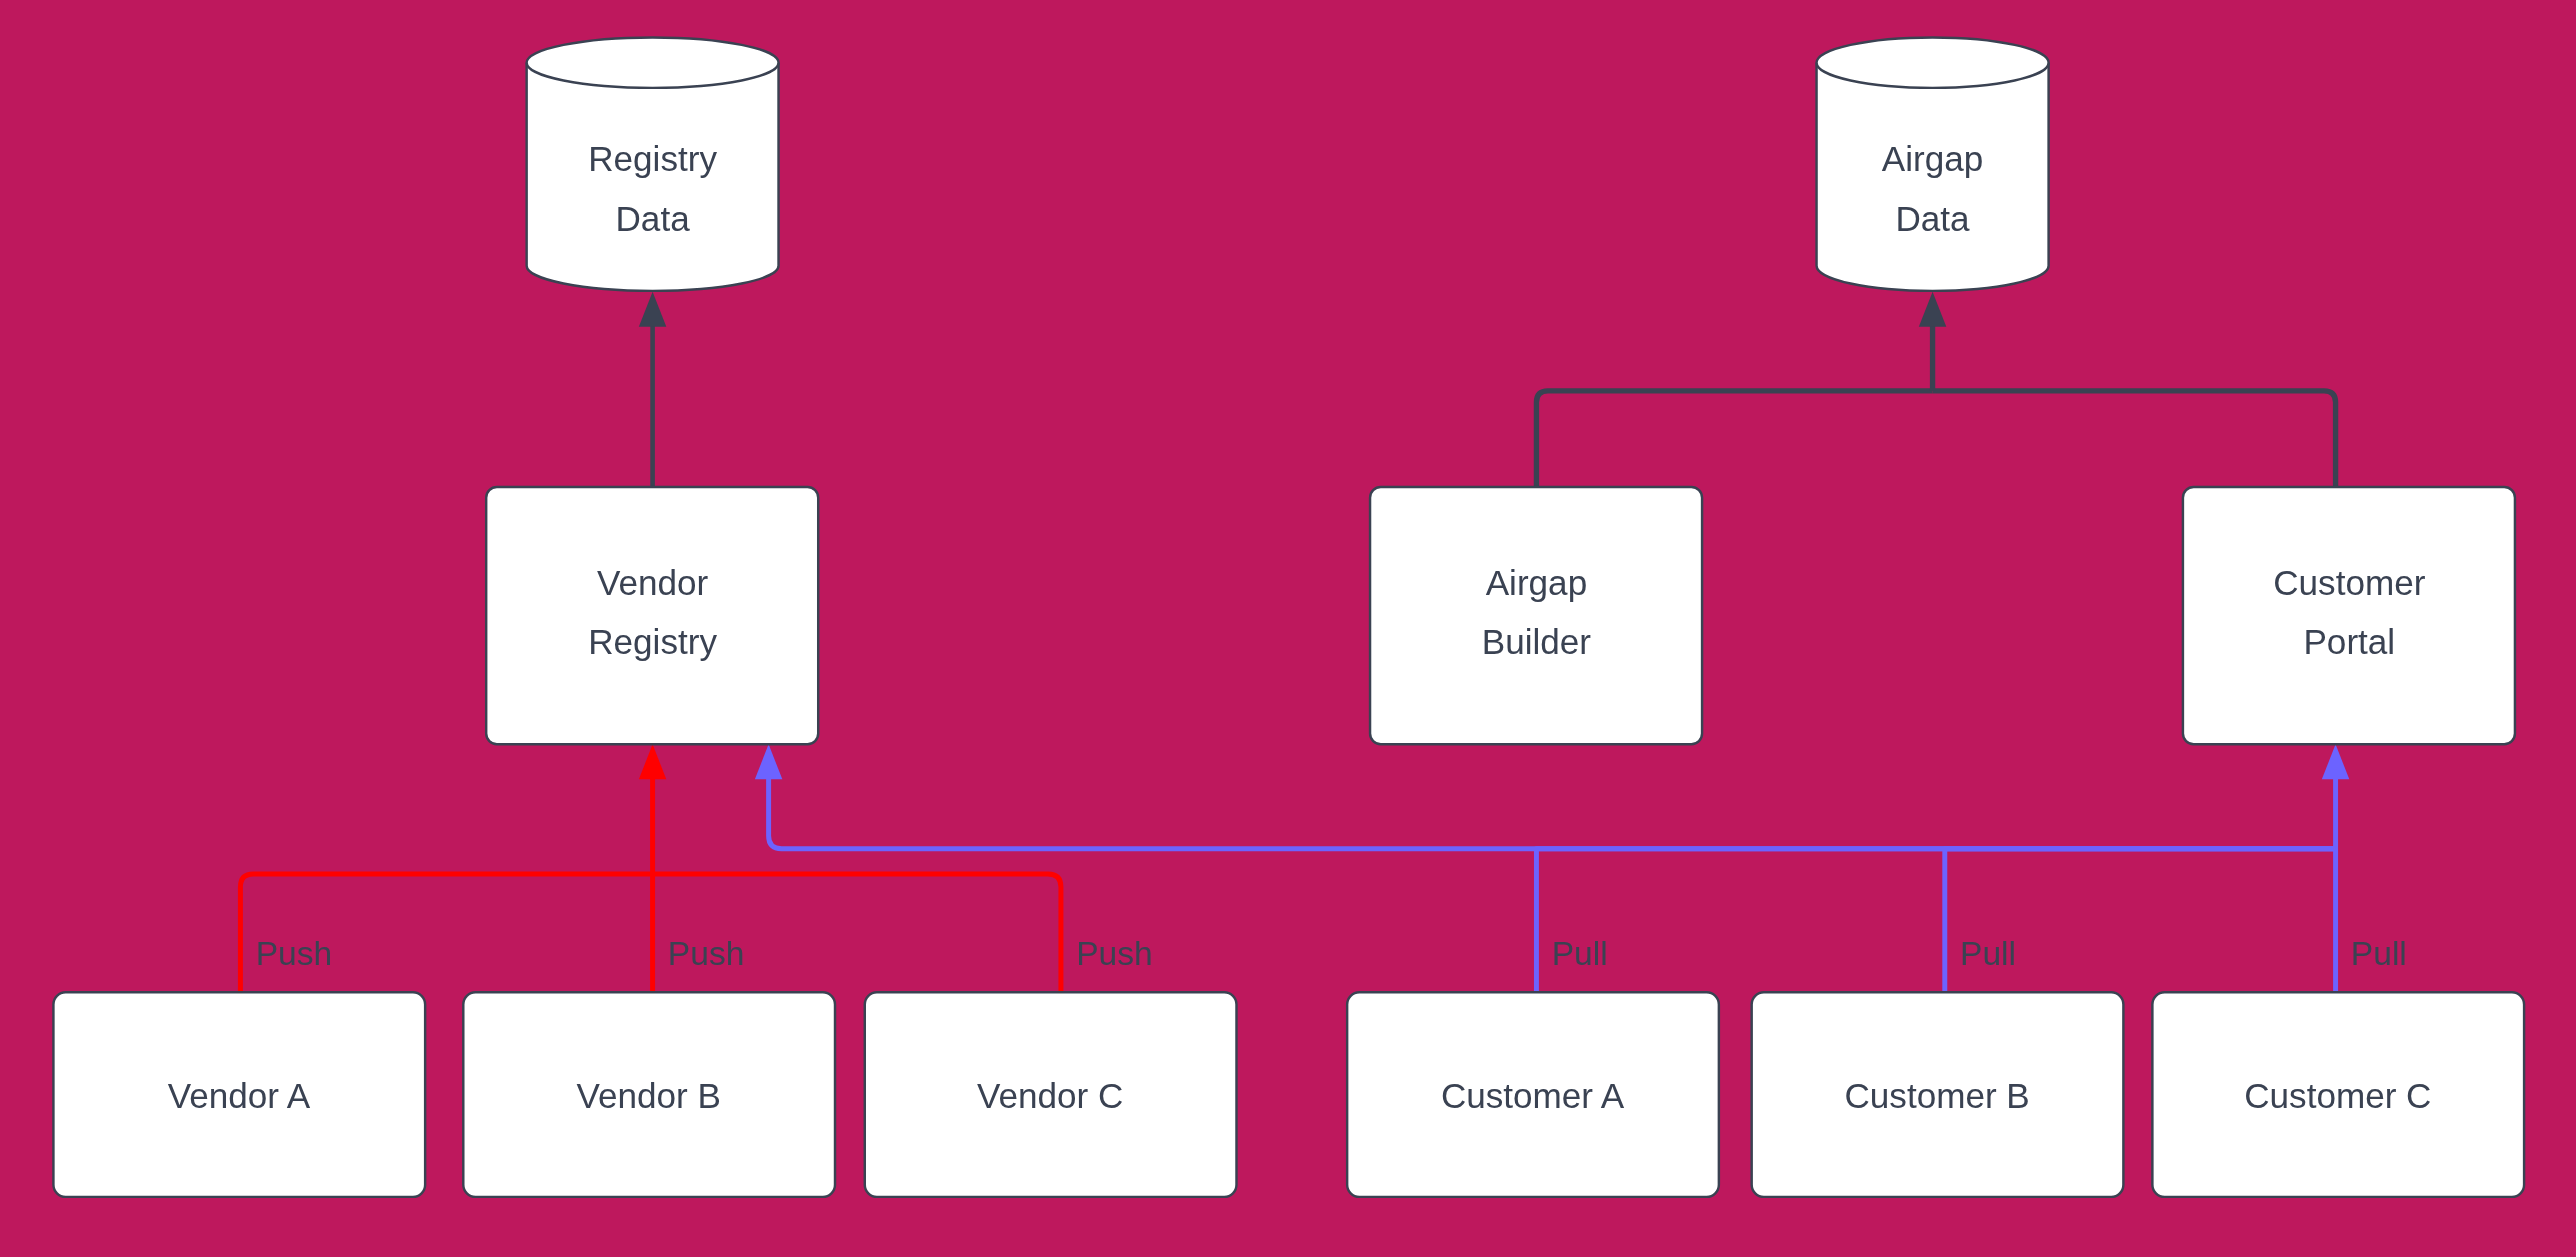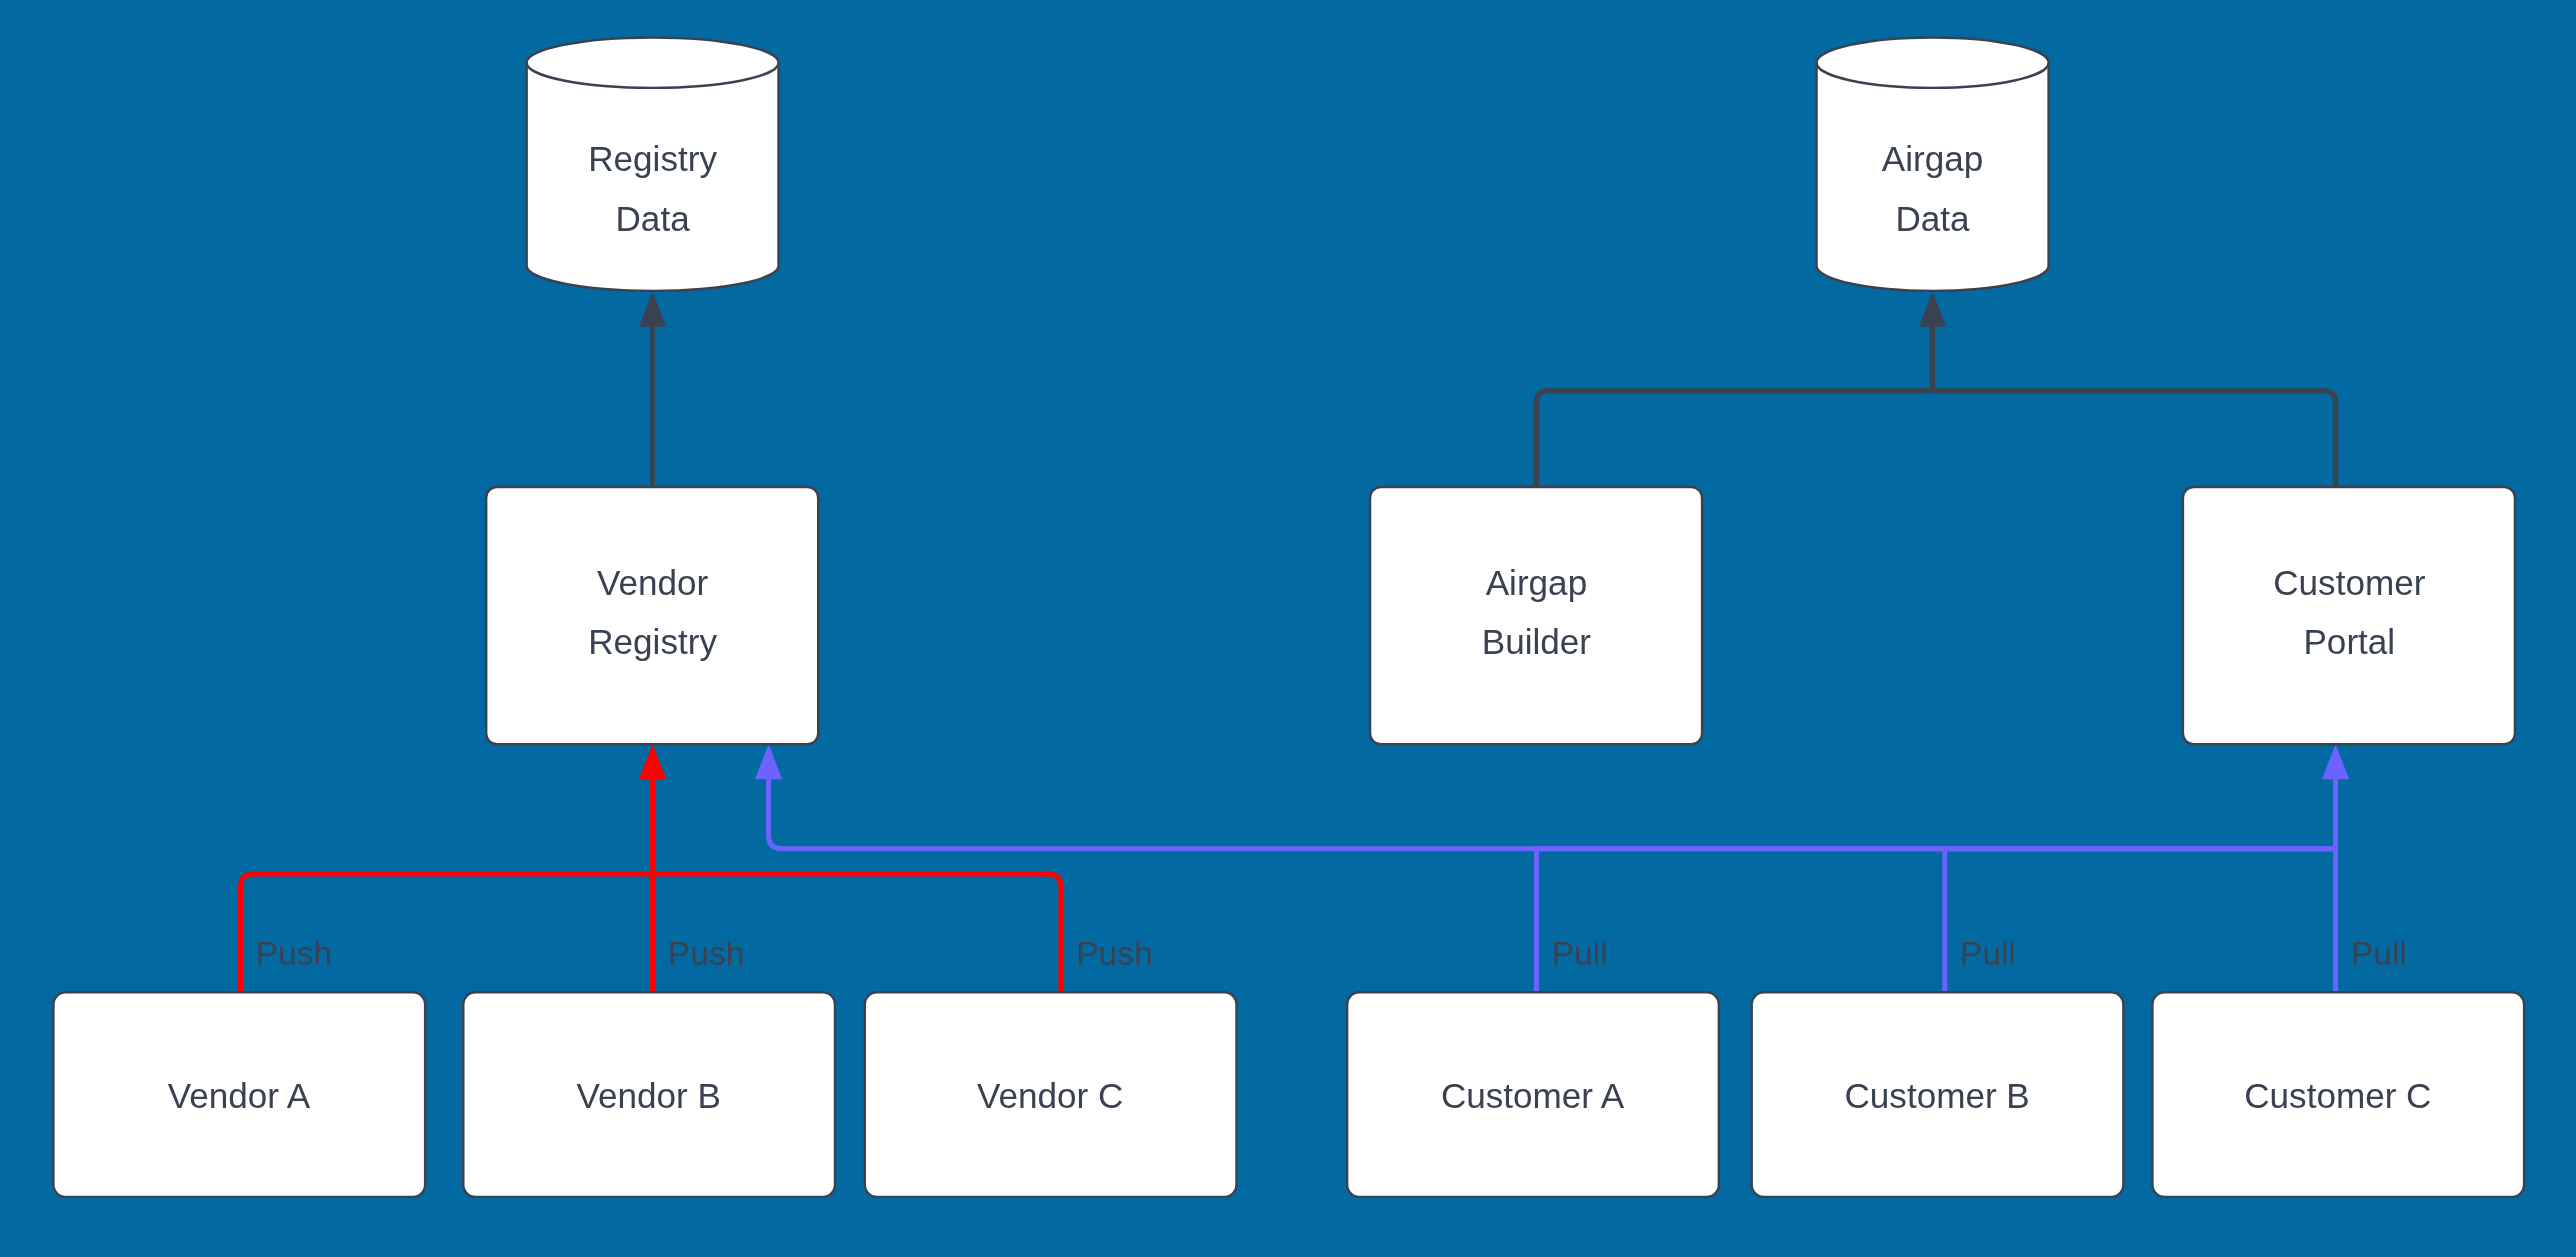--- a/index.html
+++ b/index.html
@@ -2,21 +2,21 @@
 <html style="font-size:12.2px"><head>
 <meta charset="utf-8">
 <title>Registry Architecture Diagram</title>
 <style>
   html,body{margin:0;padding:0;background:#ffffff;}
   body{
     width:2576px;height:1258px;
     font-family:"Liberation Sans","DejaVu Sans",sans-serif;
     overflow:hidden;
   }
-  #diagram-root{position:relative;width:2576px;height:1258px;background:#0369a1;}
+  #diagram-root{position:relative;width:2576px;height:1258px;background:#be185d;}
   svg#diagram-svg{position:absolute;top:0;left:0;width:2576px;height:1258px;}
 
   .node-box{fill:#ffffff;stroke:#3a4252;stroke-width:3.2;}
   .cyl-body{fill:#ffffff;stroke:#3a4252;stroke-width:3.2;}
   .cyl-top{fill:#ffffff;stroke:#3a4252;stroke-width:3.2;}
 
   .node-label{
     font-family:"Liberation Sans","DejaVu Sans",sans-serif;
     font-size:46px;fill:#3a4252;
     text-anchor:middle;dominant-baseline:middle;

